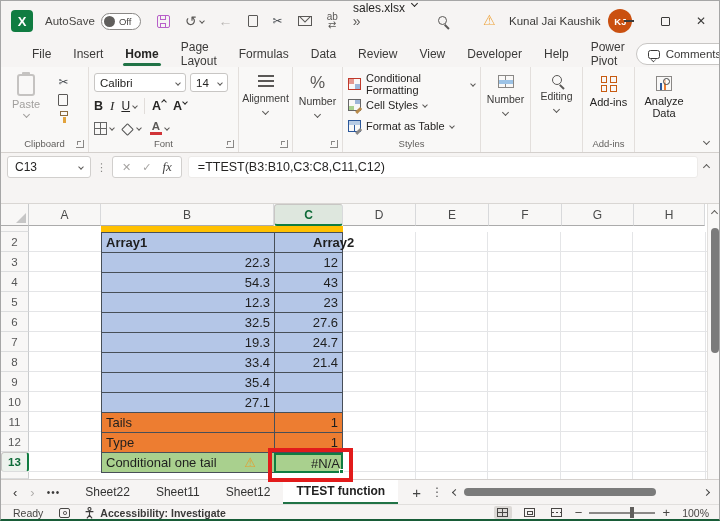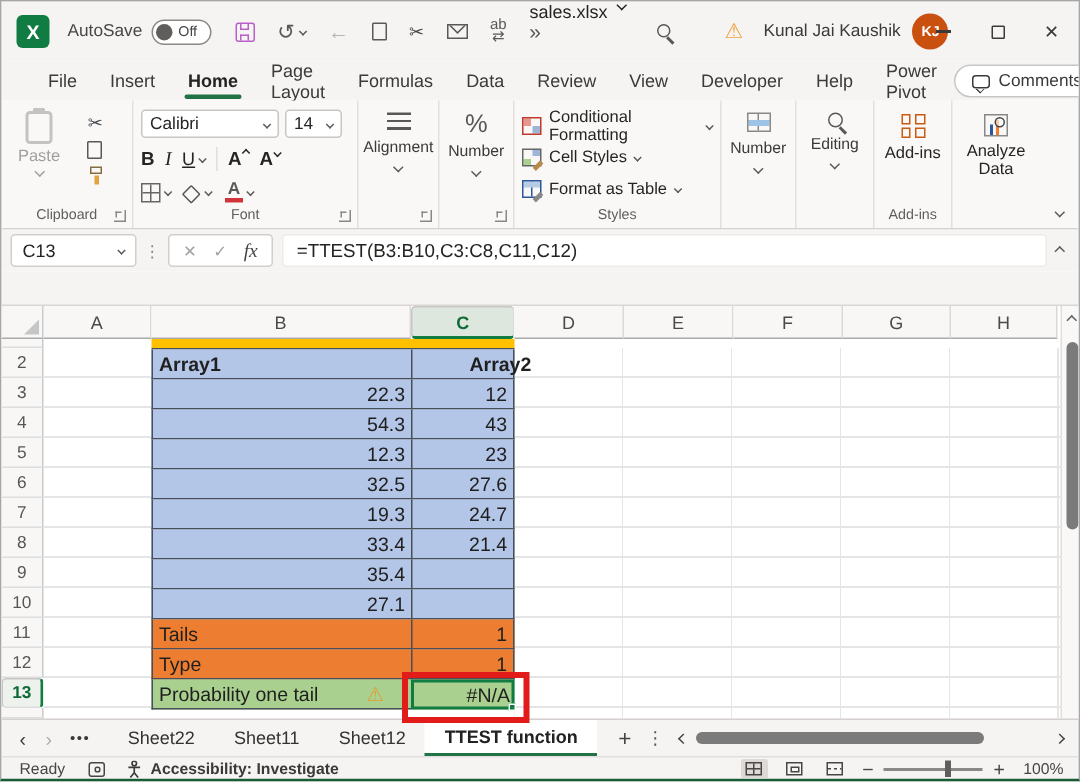--- a/index.html
+++ b/index.html
@@ -516,21 +516,21 @@
         <div class="trow">
           <div class="cB f-orange">Tails</div>
           <div class="cC f-orange num">1</div>
         </div>
         <div class="trow">
           <div class="cB f-orange">Type</div>
           <div class="cC f-orange num">1</div>
         </div>
         <div class="trow">
           <div class="cB f-green">
-            <span>Probability one tail</span>
+            <span>Conditional one tail</span>
             <span class="cell-warn">⚠</span>
           </div>
           <div class="cC f-green ctr c13">
             <span>#N/A</span>
             <span class="fillhandle"></span>
           </div>
         </div>
       </div>
     </div>
   </div>

